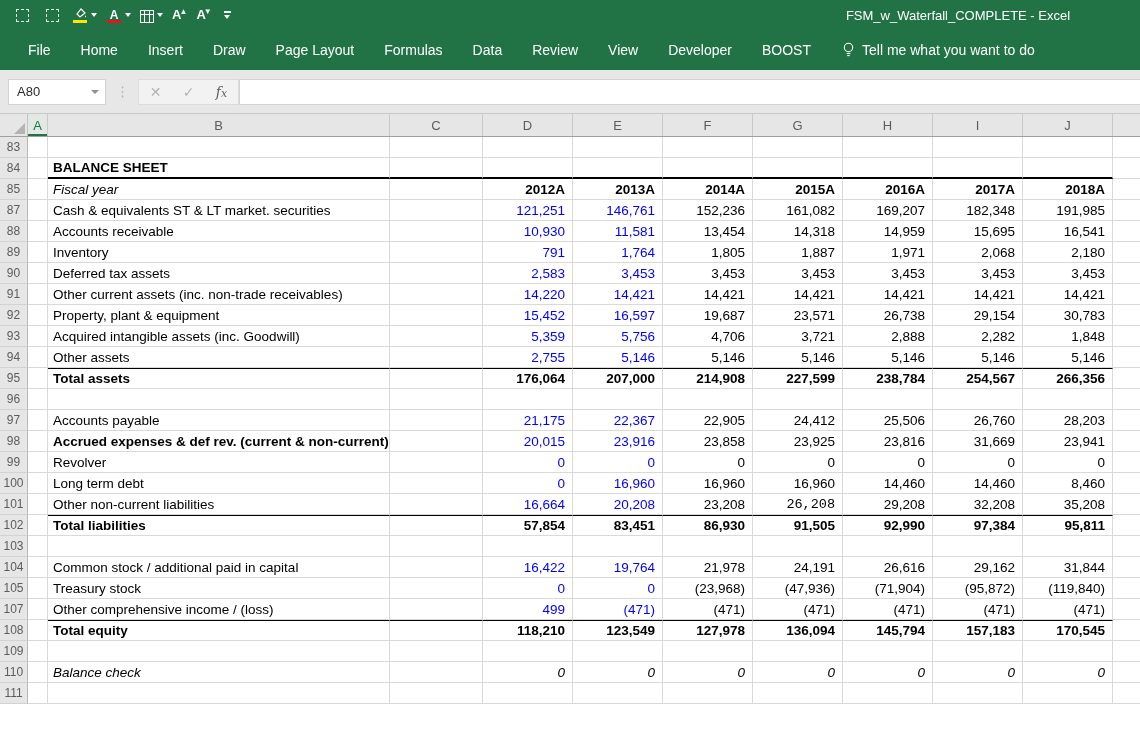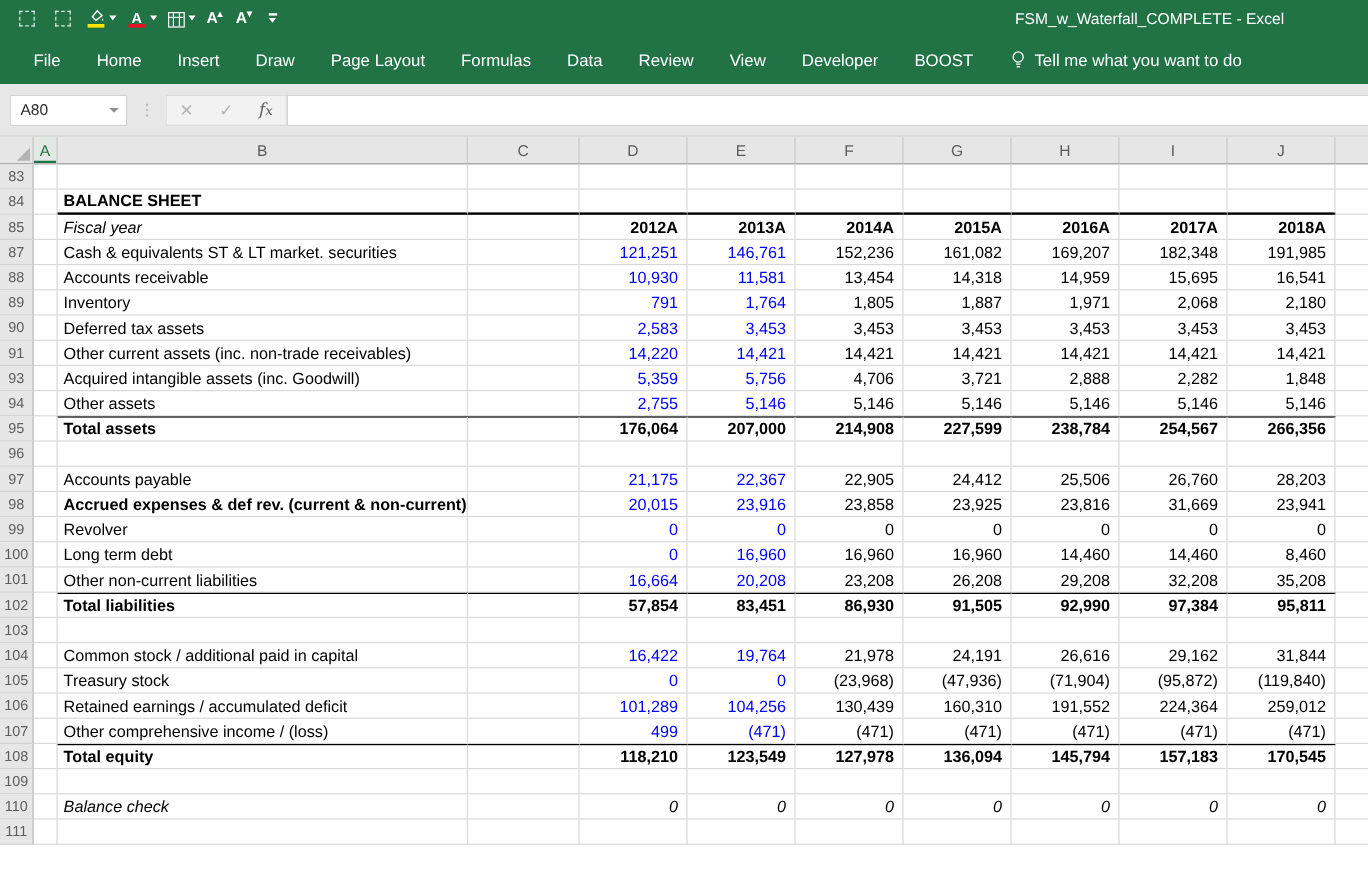--- a/index.html
+++ b/index.html
@@ -270,20 +270,34 @@
         <div class="cell num blue" style="width: 90px;">14,220</div>
         <div class="cell num blue" style="width: 90px;">14,421</div>
         <div class="cell num" style="width: 90px;">14,421</div>
         <div class="cell num" style="width: 90px;">14,421</div>
         <div class="cell num" style="width: 90px;">14,421</div>
         <div class="cell num" style="width: 90px;">14,421</div>
         <div class="cell num" style="width: 90px;">14,421</div>
         <div class="cell last" style="width: 27px;"></div>
       </div>
       <div class="row">
+        <div class="rh">92</div>
+        <div class="cell" style="width: 20px;"></div>
+        <div class="cell lbl" style="width: 342px;">Property, plant &amp; equipment</div>
+        <div class="cell" style="width: 93px;"></div>
+        <div class="cell num blue" style="width: 90px;">15,452</div>
+        <div class="cell num blue" style="width: 90px;">16,597</div>
+        <div class="cell num" style="width: 90px;">19,687</div>
+        <div class="cell num" style="width: 90px;">23,571</div>
+        <div class="cell num" style="width: 90px;">26,738</div>
+        <div class="cell num" style="width: 90px;">29,154</div>
+        <div class="cell num" style="width: 90px;">30,783</div>
+        <div class="cell last" style="width: 27px;"></div>
+      </div>
+      <div class="row">
         <div class="rh">93</div>
         <div class="cell" style="width: 20px;"></div>
         <div class="cell lbl" style="width: 342px;">Acquired intangible assets (inc. Goodwill)</div>
         <div class="cell" style="width: 93px;"></div>
         <div class="cell num blue" style="width: 90px;">5,359</div>
         <div class="cell num blue" style="width: 90px;">5,756</div>
         <div class="cell num" style="width: 90px;">4,706</div>
         <div class="cell num" style="width: 90px;">3,721</div>
         <div class="cell num" style="width: 90px;">2,888</div>
         <div class="cell num" style="width: 90px;">2,282</div>
@@ -389,21 +403,21 @@
         <div class="cell last" style="width: 27px;"></div>
       </div>
       <div class="row">
         <div class="rh">101</div>
         <div class="cell" style="width: 20px;"></div>
         <div class="cell lbl" style="width: 342px;">Other non-current liabilities</div>
         <div class="cell" style="width: 93px;"></div>
         <div class="cell num blue" style="width: 90px;">16,664</div>
         <div class="cell num blue" style="width: 90px;">20,208</div>
         <div class="cell num" style="width: 90px;">23,208</div>
-        <div class="cell num" style="width: 90px;">26,208</div>
+        <div class="cell num" style="width: 90px; font-family: Liberation Mono, monospace;">26,208</div>
         <div class="cell num" style="width: 90px;">29,208</div>
         <div class="cell num" style="width: 90px;">32,208</div>
         <div class="cell num" style="width: 90px;">35,208</div>
         <div class="cell last" style="width: 27px;"></div>
       </div>
       <div class="row">
         <div class="rh">102</div>
         <div class="cell" style="width: 20px;"></div>
         <div class="cell lbl bt1 b" style="width: 342px;">Total liabilities</div>
         <div class="cell bt1" style="width: 93px;"></div>
@@ -452,34 +466,20 @@
         <div class="cell num blue" style="width: 90px;">0</div>
         <div class="cell num blue" style="width: 90px;">0</div>
         <div class="cell num" style="width: 90px;">(23,968)</div>
         <div class="cell num" style="width: 90px;">(47,936)</div>
         <div class="cell num" style="width: 90px;">(71,904)</div>
         <div class="cell num" style="width: 90px;">(95,872)</div>
         <div class="cell num" style="width: 90px;">(119,840)</div>
         <div class="cell last" style="width: 27px;"></div>
       </div>
       <div class="row">
-        <div class="rh">106</div>
-        <div class="cell" style="width: 20px;"></div>
-        <div class="cell lbl" style="width: 342px;">Retained earnings / accumulated deficit</div>
-        <div class="cell" style="width: 93px;"></div>
-        <div class="cell num blue" style="width: 90px;">101,289</div>
-        <div class="cell num blue" style="width: 90px;">104,256</div>
-        <div class="cell num" style="width: 90px;">130,439</div>
-        <div class="cell num" style="width: 90px;">160,310</div>
-        <div class="cell num" style="width: 90px;">191,552</div>
-        <div class="cell num" style="width: 90px;">224,364</div>
-        <div class="cell num" style="width: 90px;">259,012</div>
-        <div class="cell last" style="width: 27px;"></div>
-      </div>
-      <div class="row">
         <div class="rh">107</div>
         <div class="cell" style="width: 20px;"></div>
         <div class="cell lbl" style="width: 342px;">Other comprehensive income / (loss)</div>
         <div class="cell" style="width: 93px;"></div>
         <div class="cell num blue" style="width: 90px;">499</div>
         <div class="cell num blue" style="width: 90px;">(471)</div>
         <div class="cell num" style="width: 90px;">(471)</div>
         <div class="cell num" style="width: 90px;">(471)</div>
         <div class="cell num" style="width: 90px;">(471)</div>
         <div class="cell num" style="width: 90px;">(471)</div>

